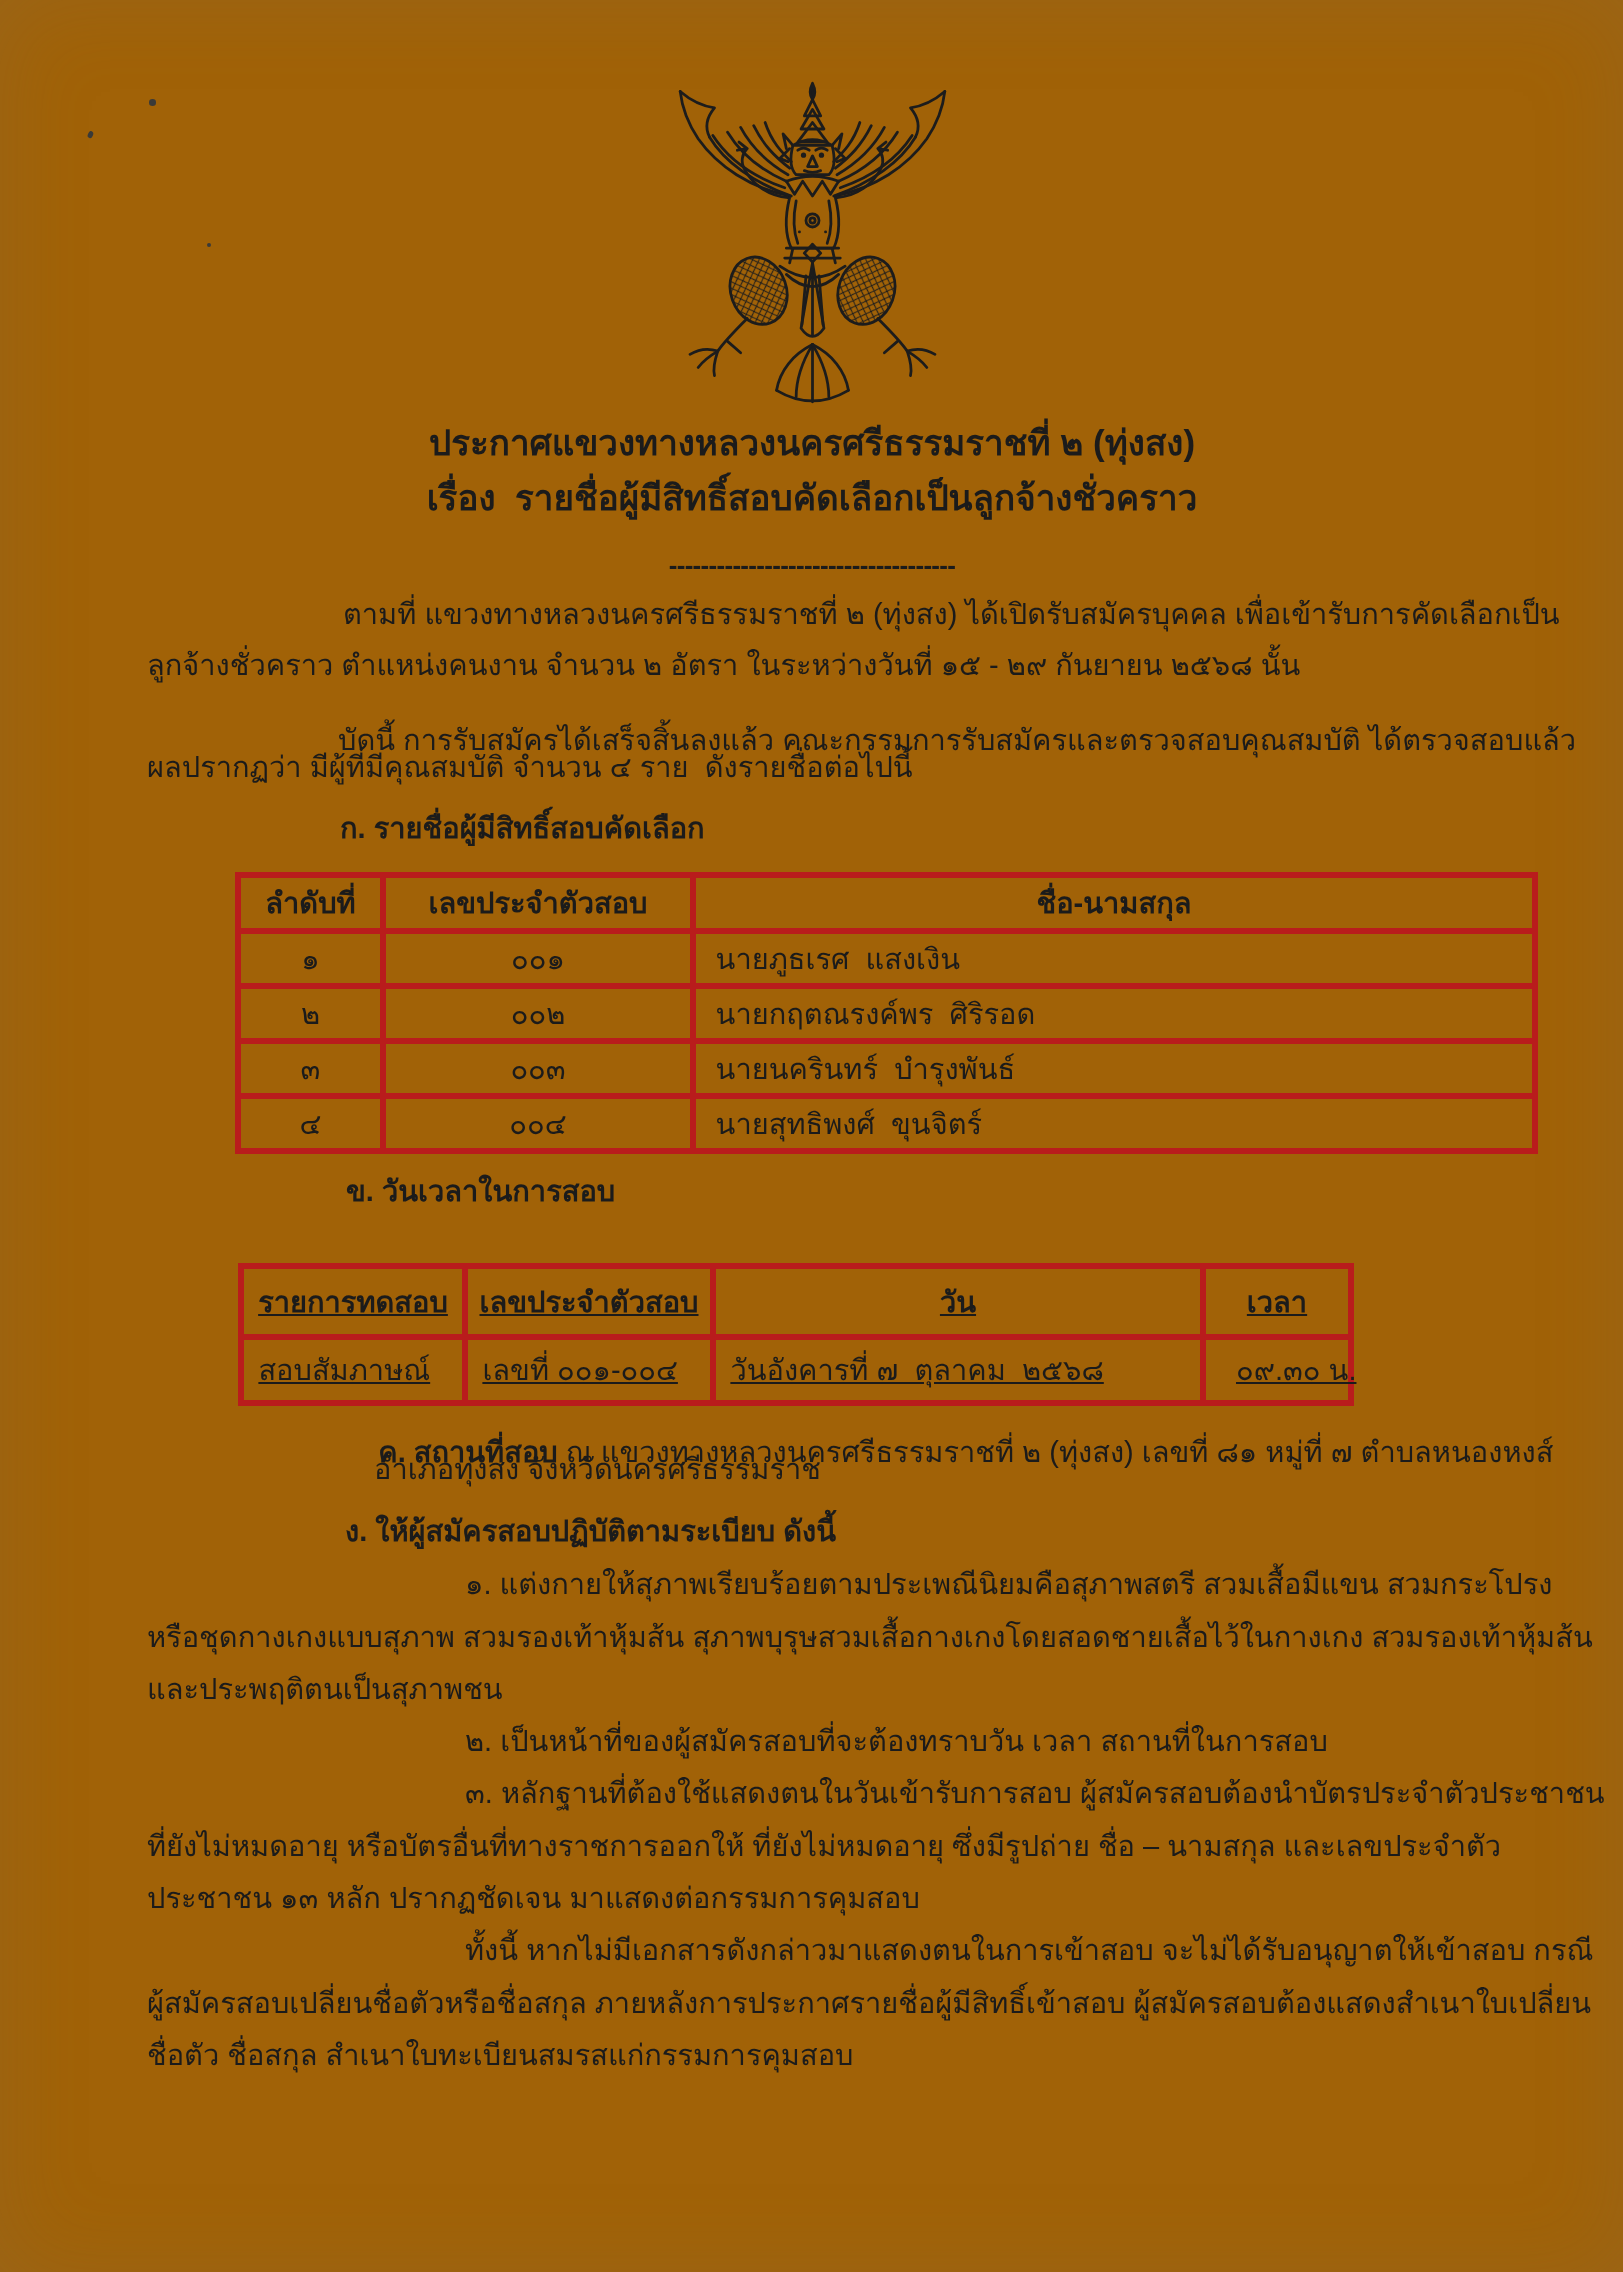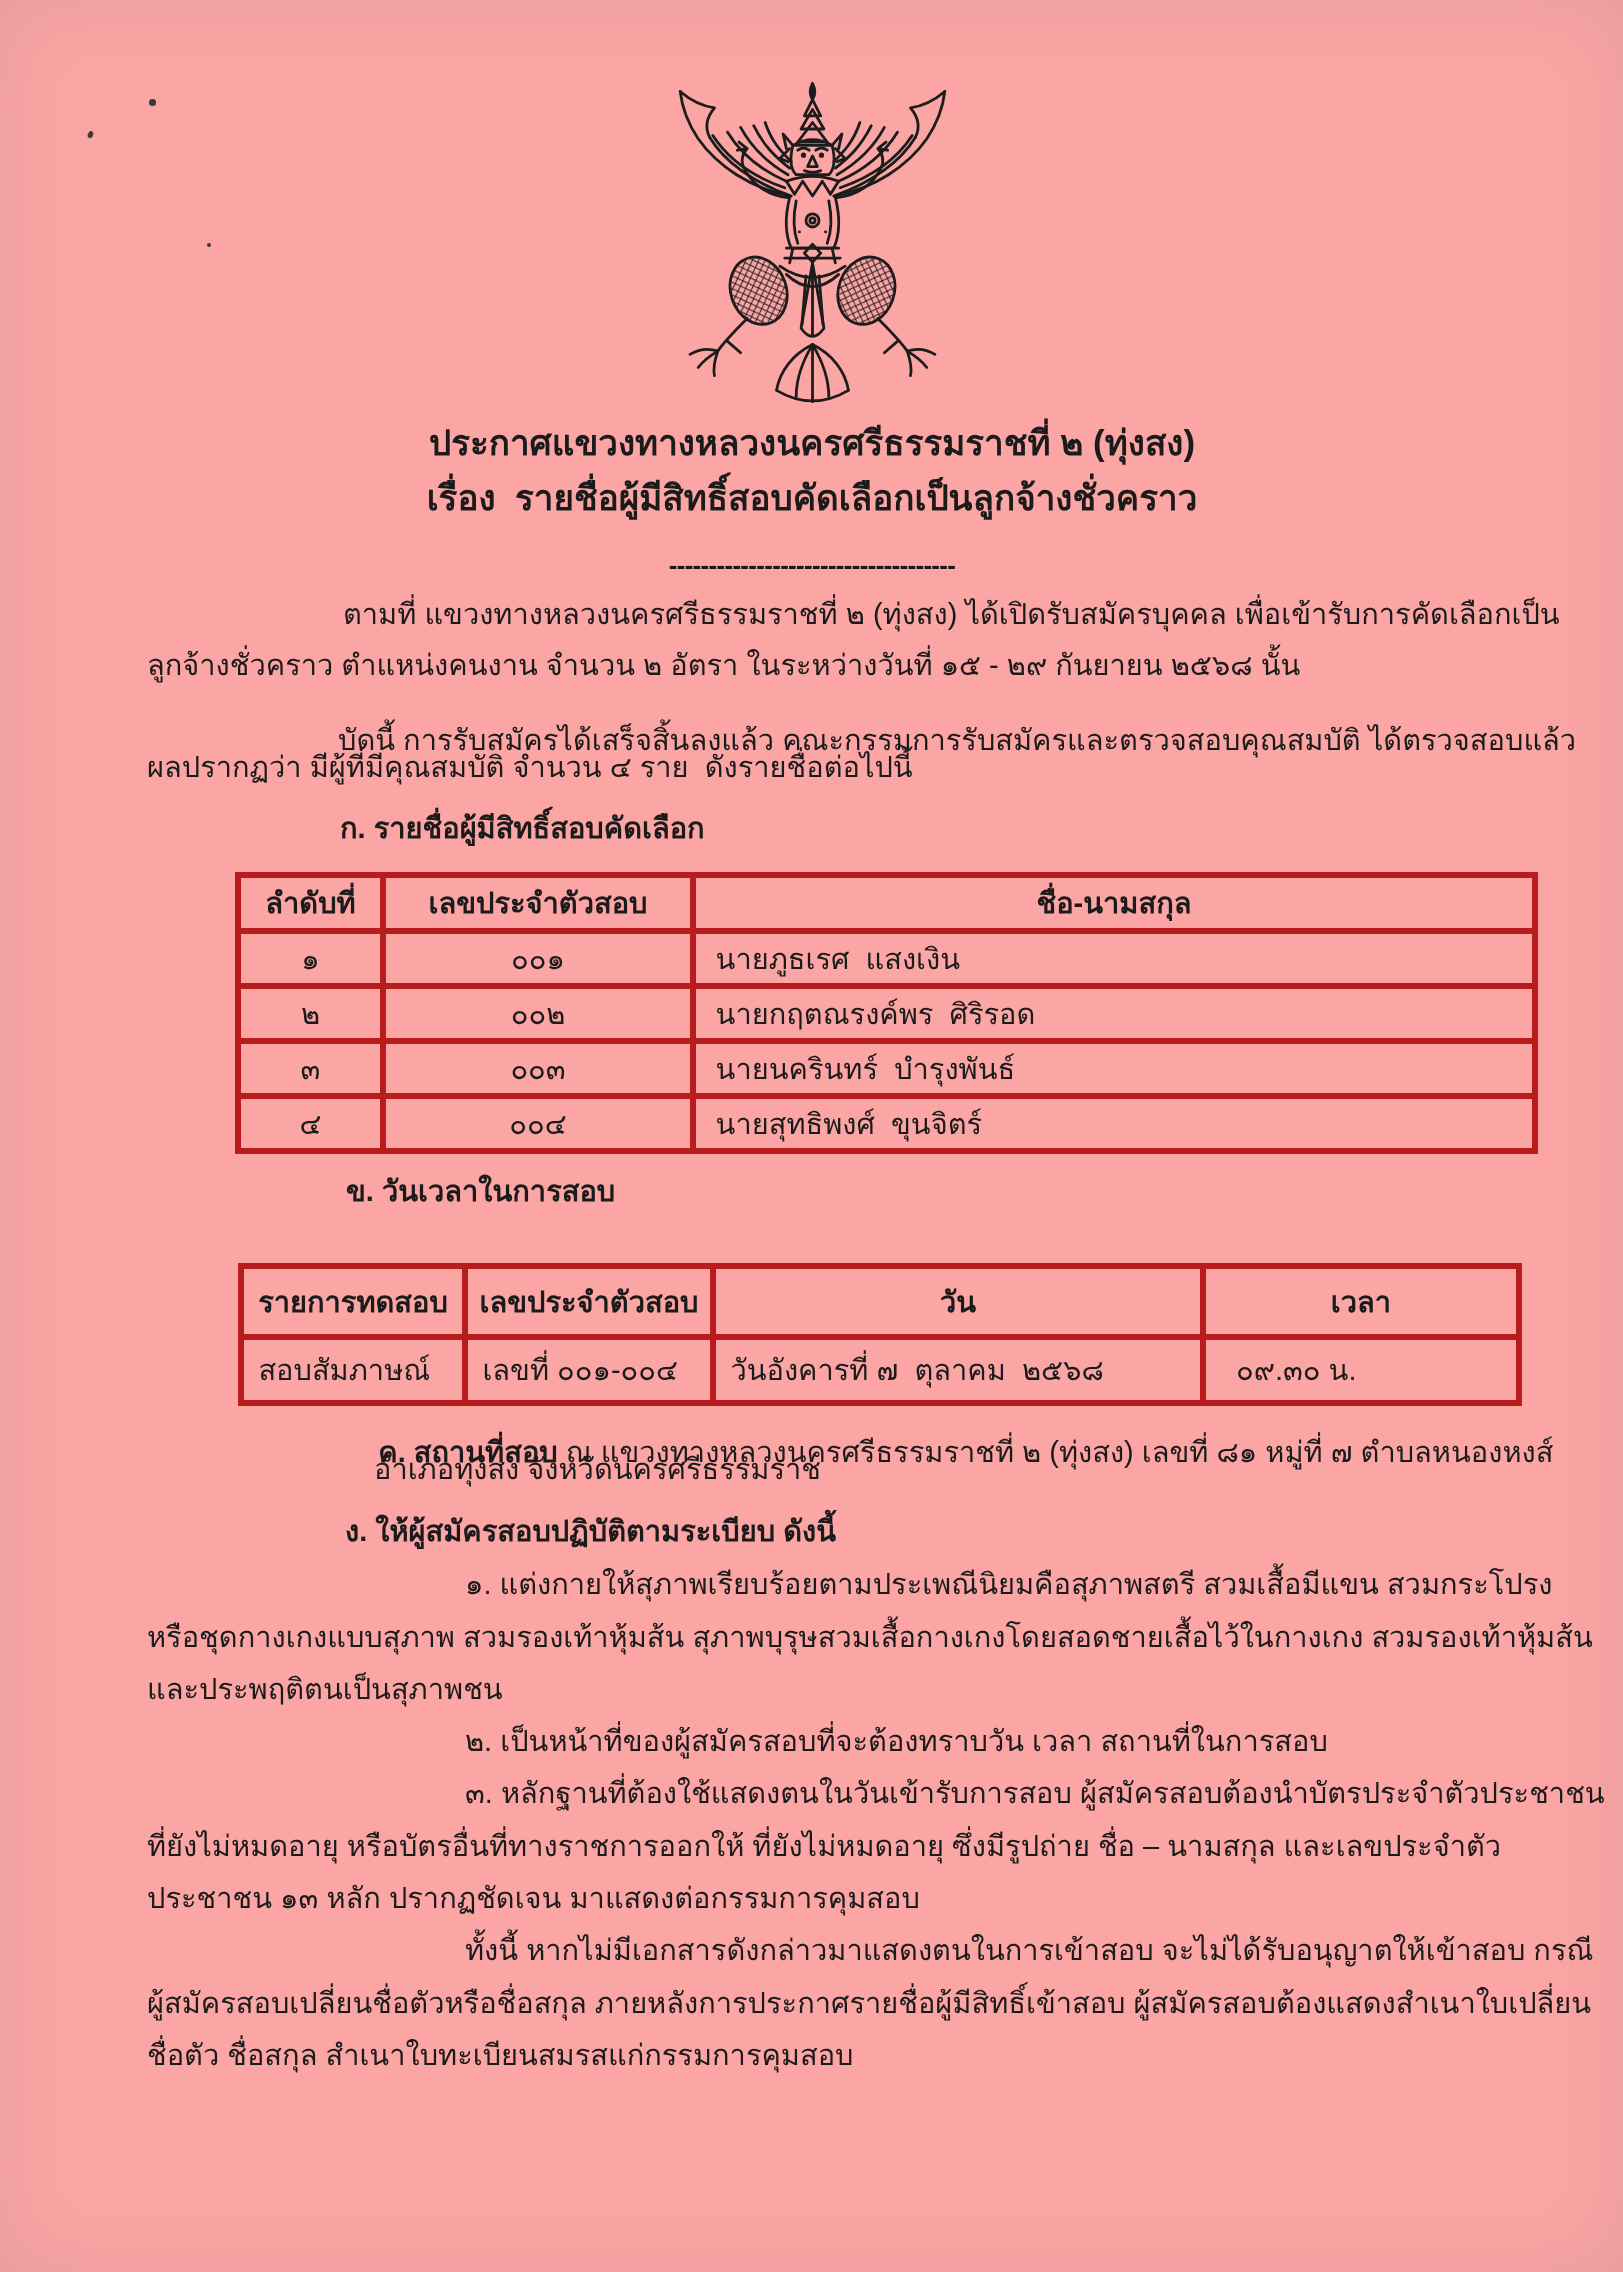--- a/index.html
+++ b/index.html
@@ -1,19 +1,19 @@
 <!DOCTYPE html>
 <html style="font-size:10.5px"><head>
 <meta charset="utf-8">
 <style>
   html,body { margin:0; padding:0; background:#888; }
   .page {
     position:relative;
     width:1624px; height:2273px;
-    background:#fca5a5;
+    background:#a16207;
     font-family:"Liberation Sans", sans-serif;
     color:#1b1b1b;
     overflow:hidden;
     box-shadow: inset 0 0 91px rgba(120,115,105,.18);
   }
   .ln { position:absolute; font-size:29px; white-space:pre; line-height:1.25; }
   .bold { font-weight:700; }
   .title { left:0; right:0; text-align:center; font-size:35px; font-weight:700; }
   .divider { left:0; right:0; text-align:center; font-size:26px; font-weight:700; letter-spacing:-0.7px; }
   table { position:absolute; border-collapse:collapse; table-layout:fixed; }
@@ -165,21 +165,21 @@
     <tr>
       <td class="ctr">๔</td>
       <td class="ctr">๐๐๔</td>
       <td class="lft">นายสุทธิพงศ์  ขุนจิตร์</td>
     </tr>
   </tbody>
     </table>
 
   <div class="ln bold" style="top:1173px;left:346px;">ข. วันเวลาในการสอบ</div>
 
-  <table class="t2" style="top:1263px;left:238px;width:1284px;">
+  <table class="t2" style="top:1263px;left:238px;width:1116px;text-decoration:underline;">
     <colgroup>
         <col style="width:224px">
         <col style="width:248px">
         <col style="width:490px">
         <col>
       </colgroup>
     <tbody>
         <tr>
       <th>รายการทดสอบ</th>
       <th>เลขประจำตัวสอบ</th>

